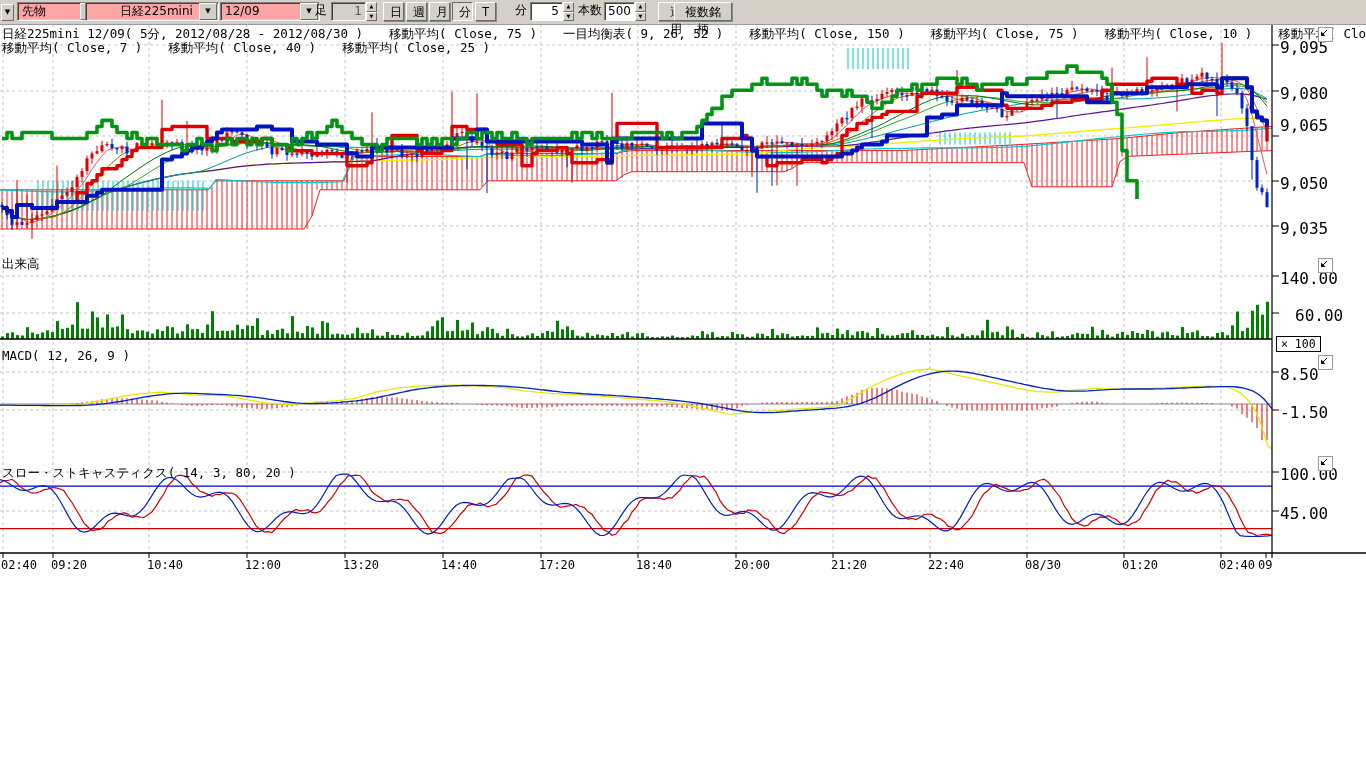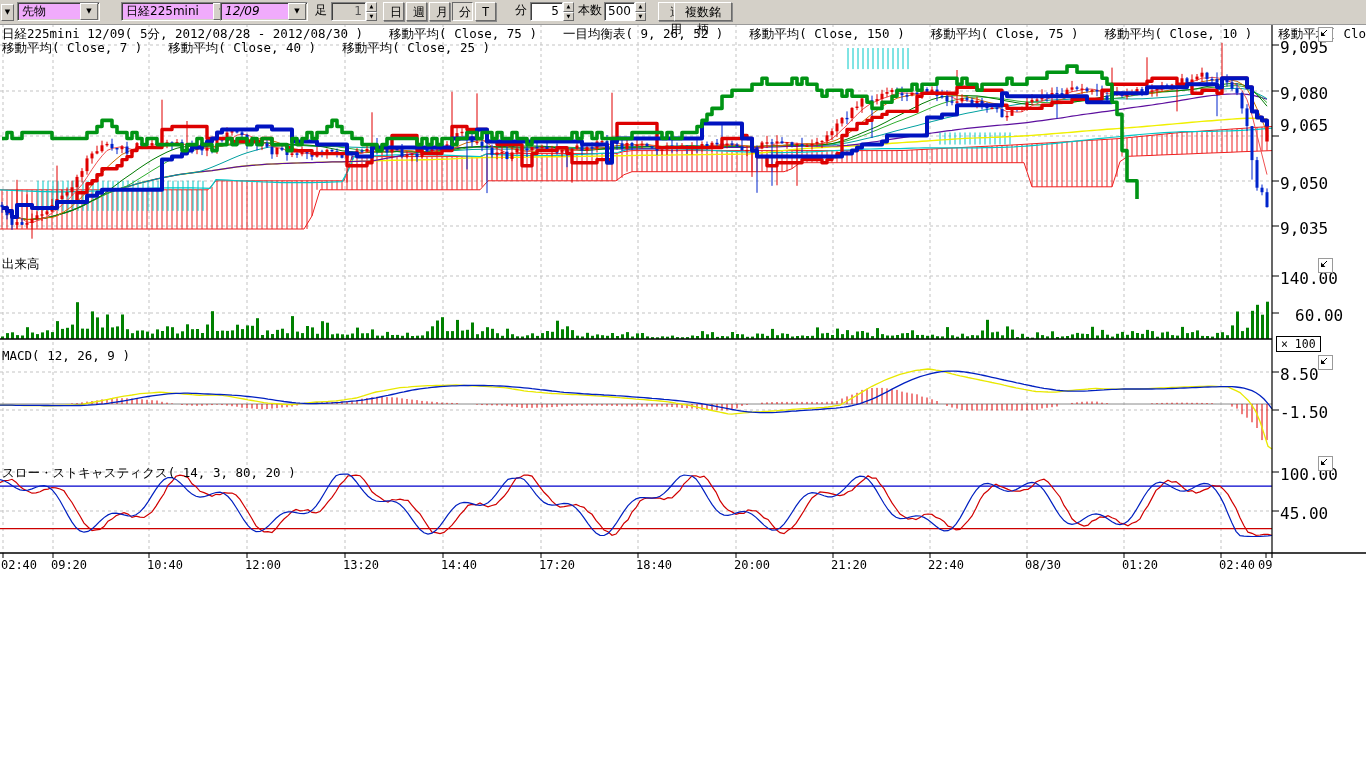--- a/index.html
+++ b/index.html
@@ -1,21 +1,21 @@
 <!DOCTYPE html>
 <html><head>
 <meta charset="utf-8">
 <style>
   html,body{margin:0;padding:0;background:#ffffff;width:1366px;height:768px;overflow:hidden;
     font-family:"DejaVu Sans Mono","Liberation Mono",monospace;}
   
   .toolbar{position:absolute;left:0;top:0;width:1366px;height:24px;background:#d4d0c8;
     border-bottom:1px solid #9a9a9a;z-index:50;font-family:"DejaVu Sans","Liberation Sans",sans-serif;}
   .tb{position:absolute;top:2px;height:19px;box-sizing:border-box;font-size:12px;line-height:17px;color:#000;}
-  .combo{background:#f0abfc;border:1px solid #808080;border-right-color:#fff;border-bottom-color:#fff;
+  .combo{background:#fca5a5;border:1px solid #808080;border-right-color:#fff;border-bottom-color:#fff;
     box-shadow:inset 1px 1px 0 #404040, inset -1px -1px 0 #d4d0c8;display:flex;align-items:center;justify-content:space-between;}
   .combo .cval{flex:1;padding:0 4px;white-space:nowrap;overflow:hidden;}
   .carrow{width:16px;height:15px;margin:1px;background:#d4d0c8;border:1px solid;
     border-color:#ffffff #6a6a6a #6a6a6a #ffffff;display:flex;align-items:center;justify-content:center;
     font-size:7px;color:#000;flex:none;}
   .btn{background:#d4d0c8;border:1px solid;border-color:#ffffff #6a6a6a #6a6a6a #ffffff;
     box-shadow:1px 1px 0 #8a8a8a;text-align:center;cursor:default;}
   .btn.pressed{border-color:#6a6a6a #ffffff #ffffff #6a6a6a;box-shadow:none;background:#dedad2;}
   .tlabel{background:transparent;}
   .spin{display:flex;}
@@ -1431,25 +1431,25 @@
       <line x1="1272" y1="511" x2="1279" y2="511" stroke="#000" stroke-width="1"></line>
     </g>
   </svg>
 
 <div class="toolbar">
   <div class="tb carrow" style="left:0;width:13px;top:3px;height:17px;">▼</div>
   <div class="tb combo" style="left:17px;width:83px;">
     <span class="cval">先物</span>
     <span class="carrow">▼</span>
   </div>
-  <div class="tb combo" style="left:121px;width:112px;">
+  <div class="tb combo" style="left:85px;width:134px;padding-left:30px;">
     <span class="cval">日経225mini</span>
     <span class="carrow">▼</span>
   </div>
-  <div class="tb combo" style="left:220px;width:88px;font-style:italic;">
+  <div class="tb combo" style="left:220px;width:100px;">
     <span class="cval">12/09</span>
     <span class="carrow">▼</span>
   </div>
   <div class="tb tlabel" style="left:315px;">足</div>
   <div class="tb spin disabled" style="left:331px;width:46px;">
     <span class="sfield">1</span>
     <span class="spincol">
         <div>▲</div>
         <div>▼</div>
       </span>

